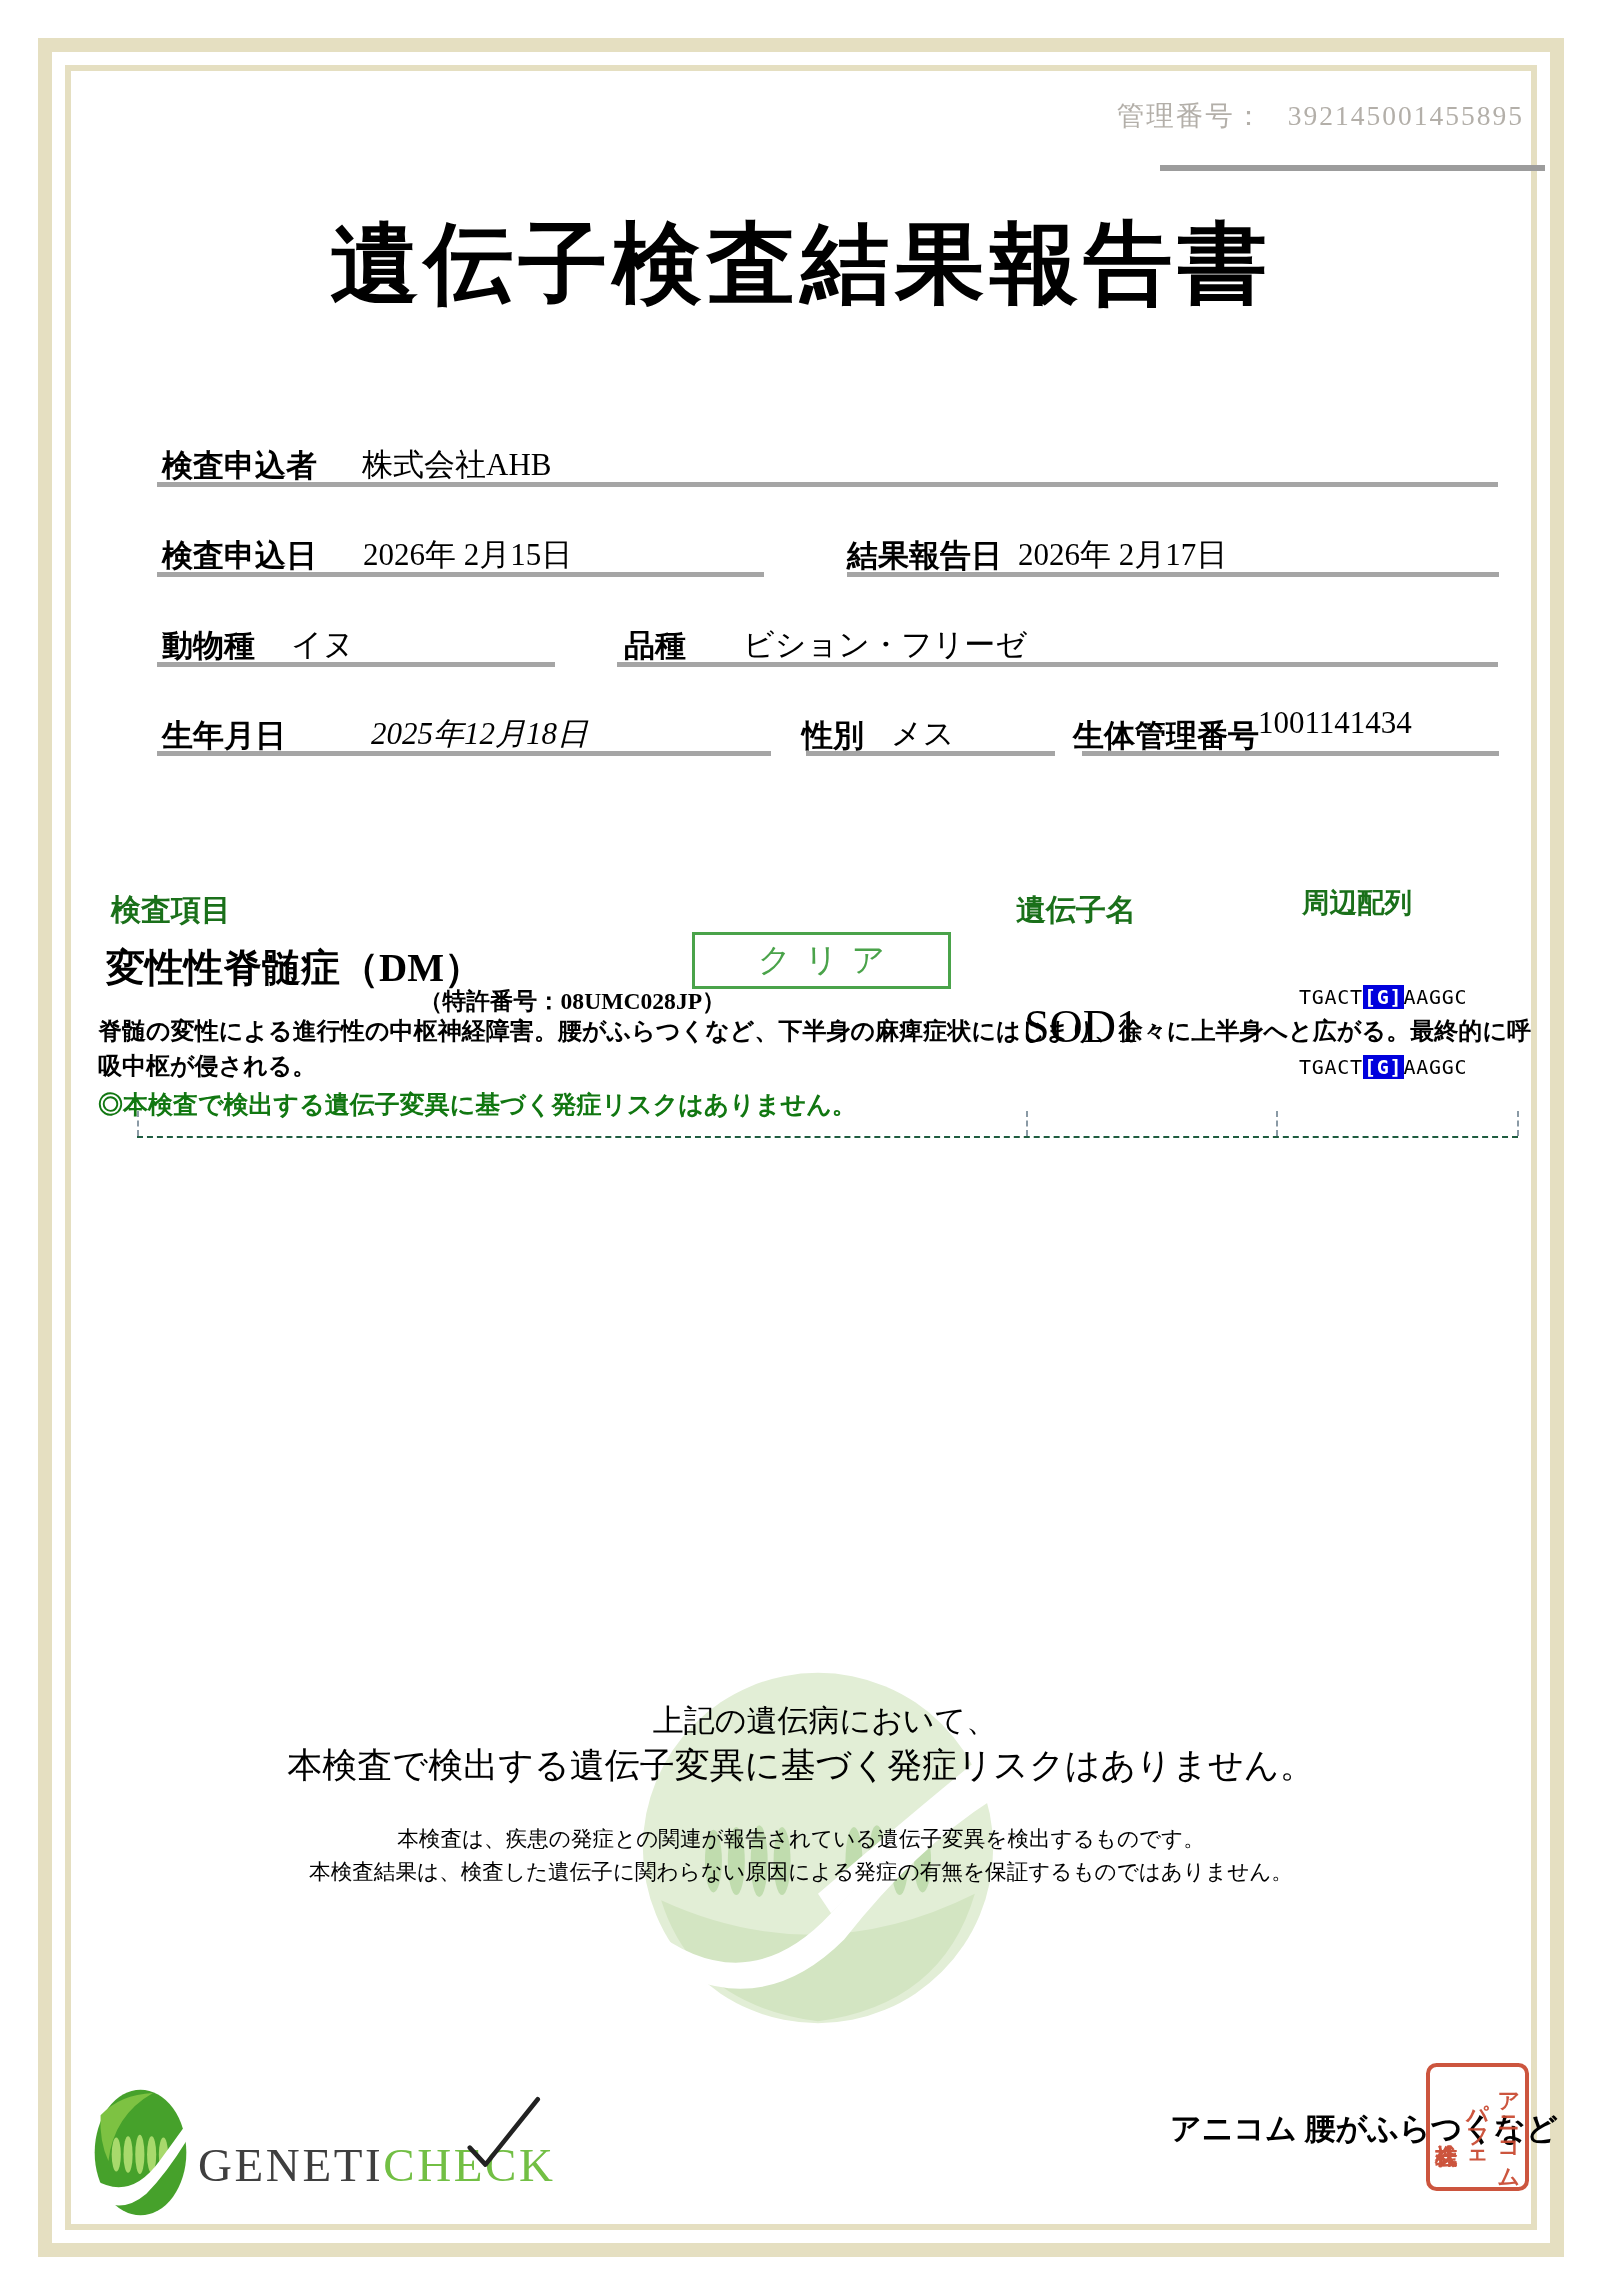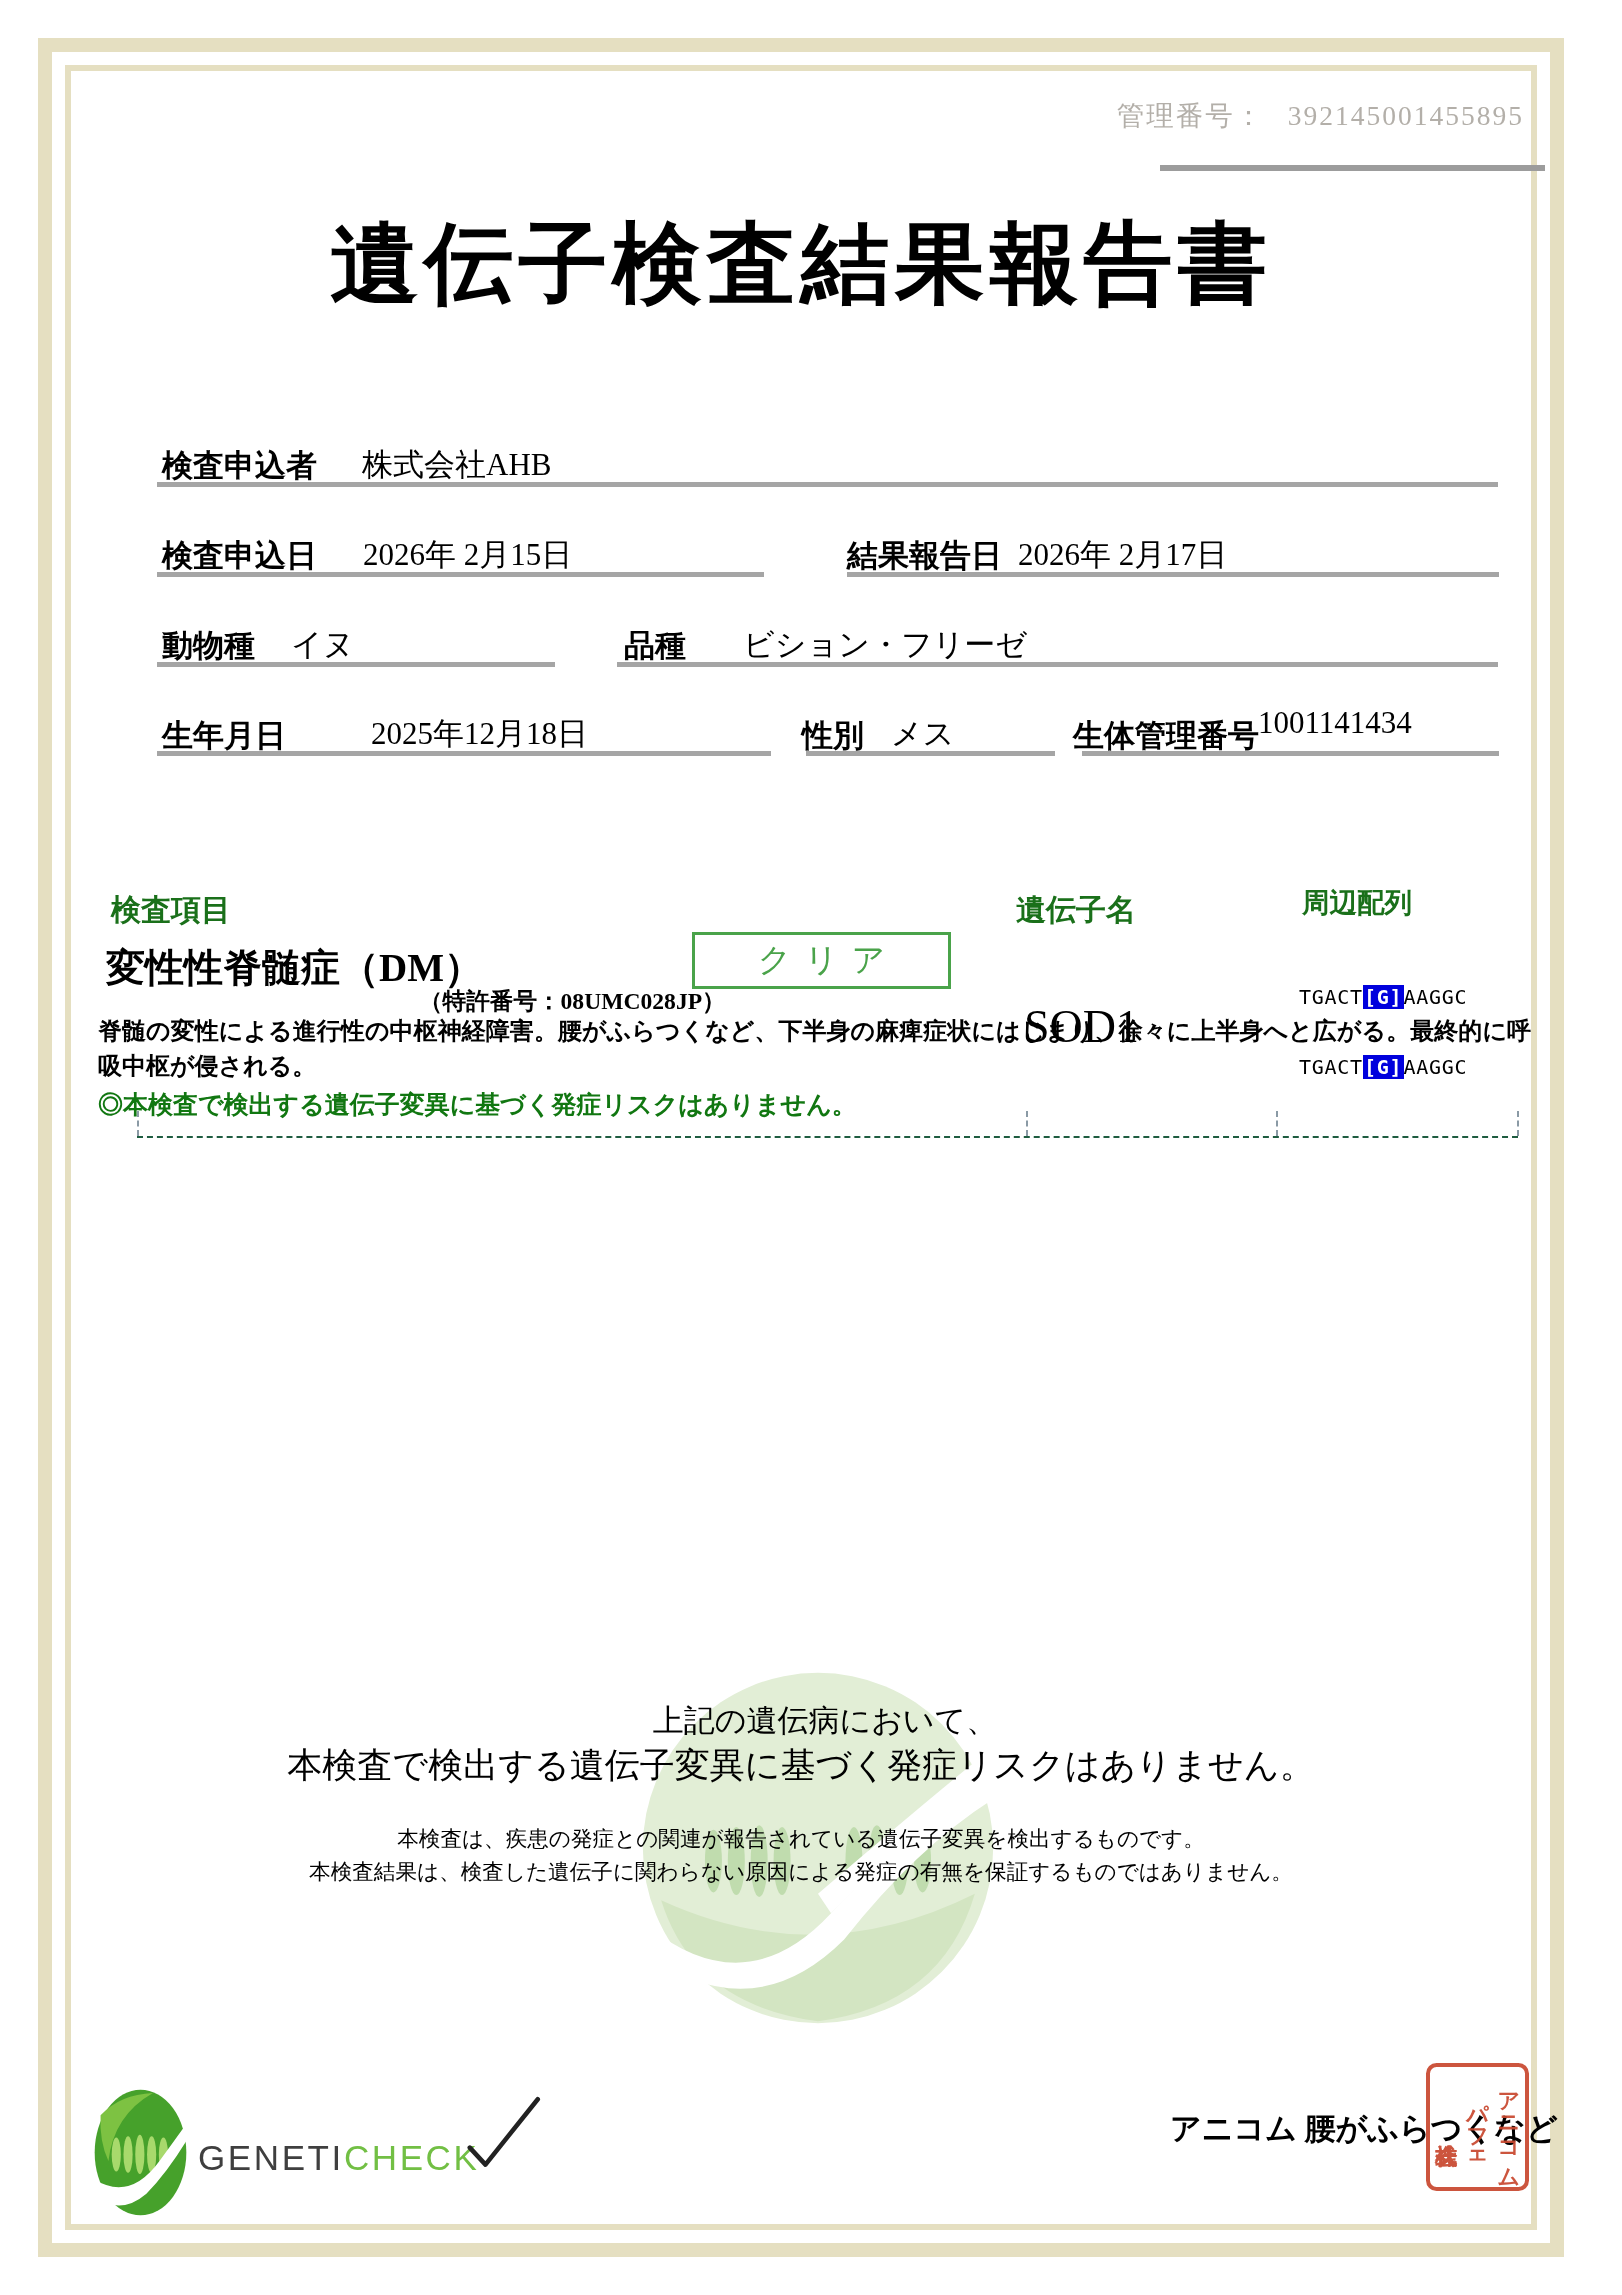--- a/index.html
+++ b/index.html
@@ -42,21 +42,21 @@
   .note{left:0;width:100%;text-align:center;font-family:"Liberation Sans", sans-serif;font-size:21.6px;white-space:nowrap;}
   .z1{z-index:1;}
   
   .company{left:1170px;top:2108px;font-size:31px;font-weight:bold;white-space:nowrap;z-index:1;}
   .seal{
     left:1426px;top:2063px;width:103px;height:128px;border:4.6px solid #c8472e;border-radius:10.5px;
     display:flex;flex-direction:row-reverse;justify-content:space-between;align-items:stretch;
     padding:3.9px 5.2px;box-sizing:border-box;opacity:0.92;z-index:2;background:transparent;
   }
   .seal .col{writing-mode:vertical-rl;text-orientation:upright;color:#c8472e;font-weight:bold;font-size:22px;line-height:1;display:flex;justify-content:space-around;}
-  .logo-text{left:198px;top:2138px;font-family:Liberation Sans, sans-serif;font-size:35px;letter-spacing:2.6px;white-space:nowrap;}
+  .logo-text{left:198px;top:2138px;font-family:Liberation Serif, serif;font-size:47px;letter-spacing:2.6px;white-space:nowrap;}
   .logo-text .g1{color:#3f3f3f;}
   .logo-text .g2{color:#72bf44;}
   .wm{left:635px;top:1665px;width:366px;height:366px;z-index:0;}
 </style>
 </head>
 <body>
 
 <div class="page">
 
   <div class="frame-outer"></div>
@@ -98,21 +98,21 @@
   <div class="uline" style="left:847px;top:572px;width:652px;"></div>
 
   <div class="abs label" style="left:162px;top:625px;">動物種</div>
   <div class="abs value" style="left:291px;top:624px;">イヌ</div>
   <div class="abs label" style="left:624px;top:625px;">品種</div>
   <div class="abs value" style="left:743px;top:624px;">ビション・フリーゼ</div>
   <div class="uline" style="left:157px;top:662px;width:398px;"></div>
   <div class="uline" style="left:617px;top:662px;width:881px;"></div>
 
   <div class="abs label" style="left:162px;top:715px;">生年月日</div>
-  <div class="abs value" style="left:371px;top:713px;">2025年12月18日</div>
+  <div class="abs value" style="left:371px;top:713px;font-style:italic;">2025年12月18日</div>
   <div class="abs label" style="left:802px;top:715px;">性別</div>
   <div class="abs value" style="left:891px;top:713px;">メス</div>
   <div class="abs label" style="left:1073px;top:715px;">生体管理番号</div>
   <div class="abs value" style="left:1258px;top:705px;text-align:center;">1001141434</div>
   <div class="uline" style="left:157px;top:751px;width:614px;"></div>
   <div class="uline" style="left:806px;top:751px;width:249px;"></div>
   <div class="uline" style="left:1082px;top:751px;width:417px;"></div>
 
   <div class="abs green-h" style="left:111px;top:890px;">検査項目</div>
   <div class="abs green-h" style="left:1016px;top:890px;">遺伝子名</div>

